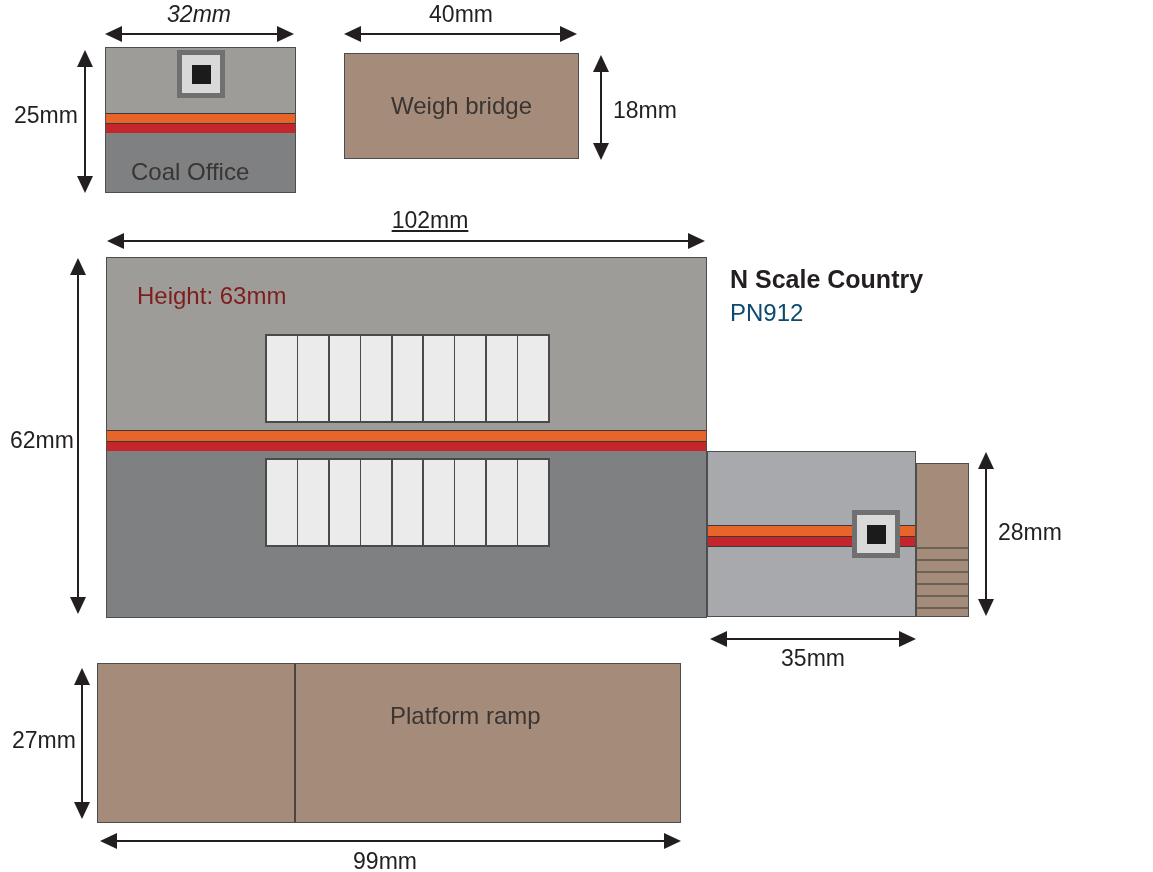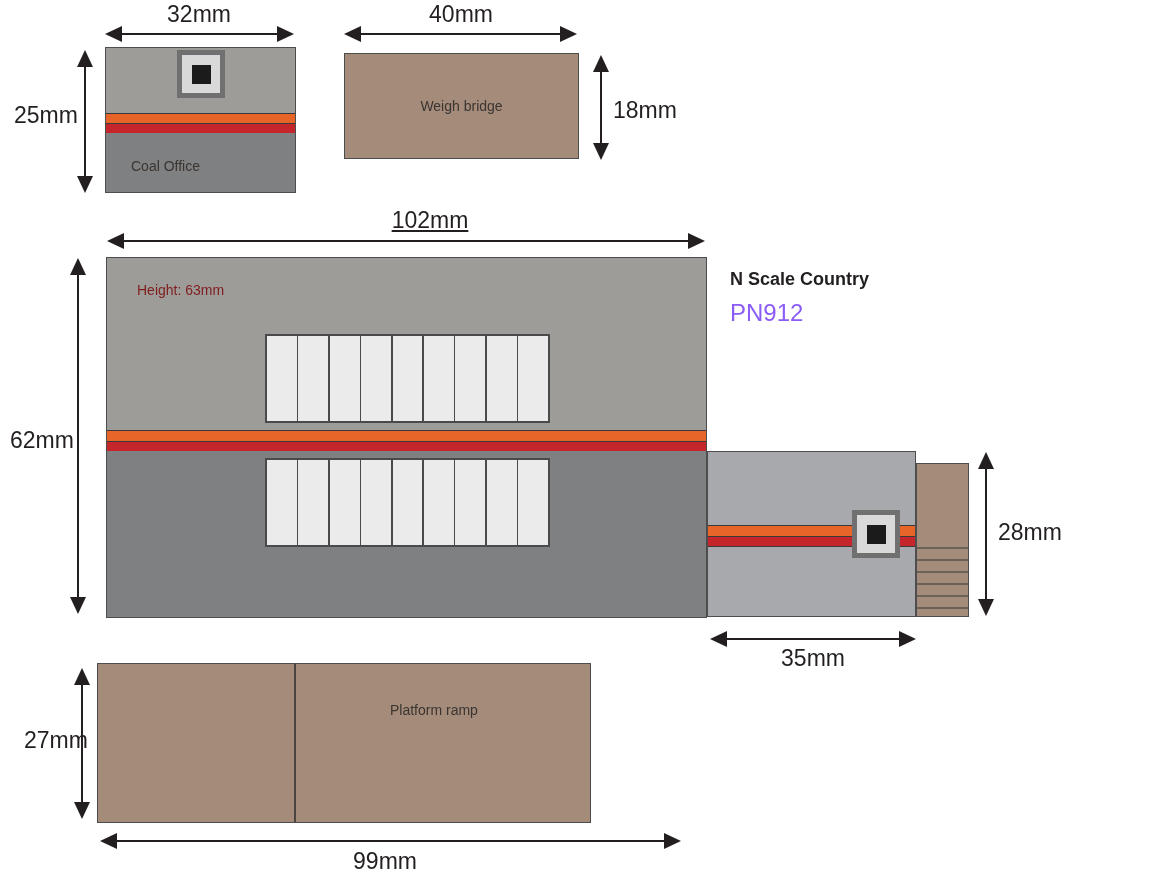--- a/index.html
+++ b/index.html
@@ -37,32 +37,32 @@
     border-top:8px solid transparent; border-bottom:8px solid transparent; border-right:17px solid var(--arrow,#231F20); }
   .h-arrow .head-r { position:absolute; right:0; top:50%; margin-top:-8px; width:0; height:0;
     border-top:8px solid transparent; border-bottom:8px solid transparent; border-left:17px solid var(--arrow,#231F20); }
   .v-arrow .head-t { position:absolute; top:0; left:50%; margin-left:-8px; width:0; height:0;
     border-left:8px solid transparent; border-right:8px solid transparent; border-bottom:17px solid var(--arrow,#231F20); }
   .v-arrow .head-b { position:absolute; bottom:0; left:50%; margin-left:-8px; width:0; height:0;
     border-left:8px solid transparent; border-right:8px solid transparent; border-top:17px solid var(--arrow,#231F20); }
   
   .dim-label { position:absolute; font-size:23px; color:#231F20; white-space:nowrap; }
   .dim-label.centered { transform:translateX(-50%); }
-  .shape-label { position:absolute; font-size:14px; color:#3A3532; white-space:nowrap; }
+  .shape-label { position:absolute; font-size:24px; color:#3A3532; white-space:nowrap; }
   .title-block { position:absolute; left:730px; top:262px; line-height:34px; }
-  .title-block .t-line { font-size:18px; font-weight:bold; color:#231F20; }
-  .title-block .t-code { font-size:24px; font-weight:normal; color:#8b5cf6; }
+  .title-block .t-line { font-size:25px; font-weight:bold; color:#231F20; }
+  .title-block .t-code { font-size:24px; font-weight:normal; color:#0c4a6e; }
   .divider-v { position:absolute; width:2px; background:#4A4440; }
 </style>
 </head>
 <body>
 
 <div id="canvas">
 
-  <div class="dim-label centered" style="left:199px; top:1px;">32mm</div>
+  <div class="dim-label centered" style="left:199px; top:1px;font-style:italic;">32mm</div>
   <div class="h-arrow" style="left:105px; top:26px; width:189px;">
     <div class="head-l"></div>
       <div class="line"></div>
       <div class="head-r"></div>
   </div>
   <div class="dim-label" style="left:14px; top:102px;">25mm</div>
   <div class="v-arrow" style="left:77px; top:50px; height:143px;">
     <div class="head-t"></div>
       <div class="line"></div>
       <div class="head-b"></div>
@@ -164,30 +164,30 @@
       <div class="head-b"></div>
   </div>
   <div class="dim-label" style="left:998px; top:519px;">28mm</div>
   <div class="h-arrow" style="left:710px; top:631px; width:206px;">
     <div class="head-l"></div>
       <div class="line"></div>
       <div class="head-r"></div>
   </div>
   <div class="dim-label centered" style="left:813px; top:645px;">35mm</div>
 
-  <div class="rect fill-brown" style="left:97px; top:663px; width:494px; height:160px;">
+  <div class="rect fill-brown" style="left:97px; top:663px; width:584px; height:160px;">
     <div class="divider-v" style="left:196px; top:0; bottom:0;"></div>
     <div class="shape-label" style="left:292px; top:38px;">Platform ramp</div>
   </div>
   <div class="v-arrow" style="left:74px; top:668px; height:151px;">
     <div class="head-t"></div>
       <div class="line"></div>
       <div class="head-b"></div>
   </div>
-  <div class="dim-label" style="left:24px; top:727px;">27mm</div>
+  <div class="dim-label" style="left:12px; top:727px;">27mm</div>
   <div class="h-arrow" style="left:100px; top:833px; width:581px;">
     <div class="head-l"></div>
       <div class="line"></div>
       <div class="head-r"></div>
   </div>
   <div class="dim-label centered" style="left:385px; top:848px;">99mm</div>
 
 </div>
 
 </body></html>

